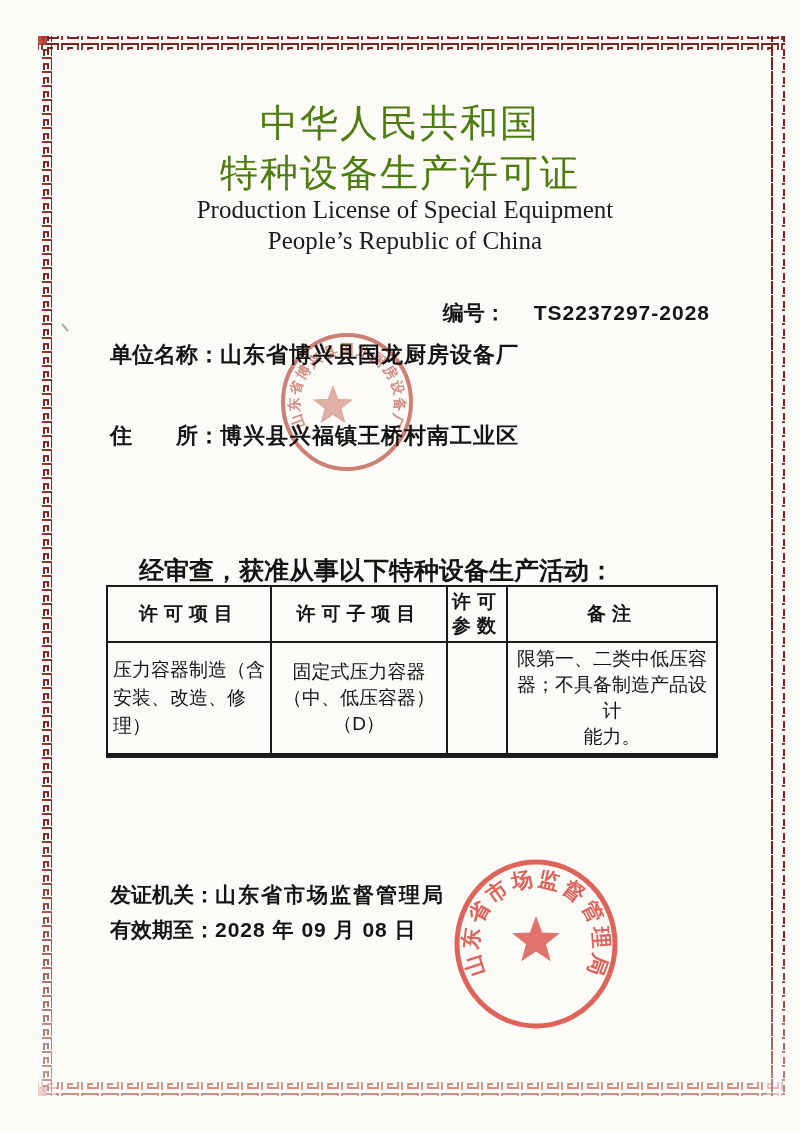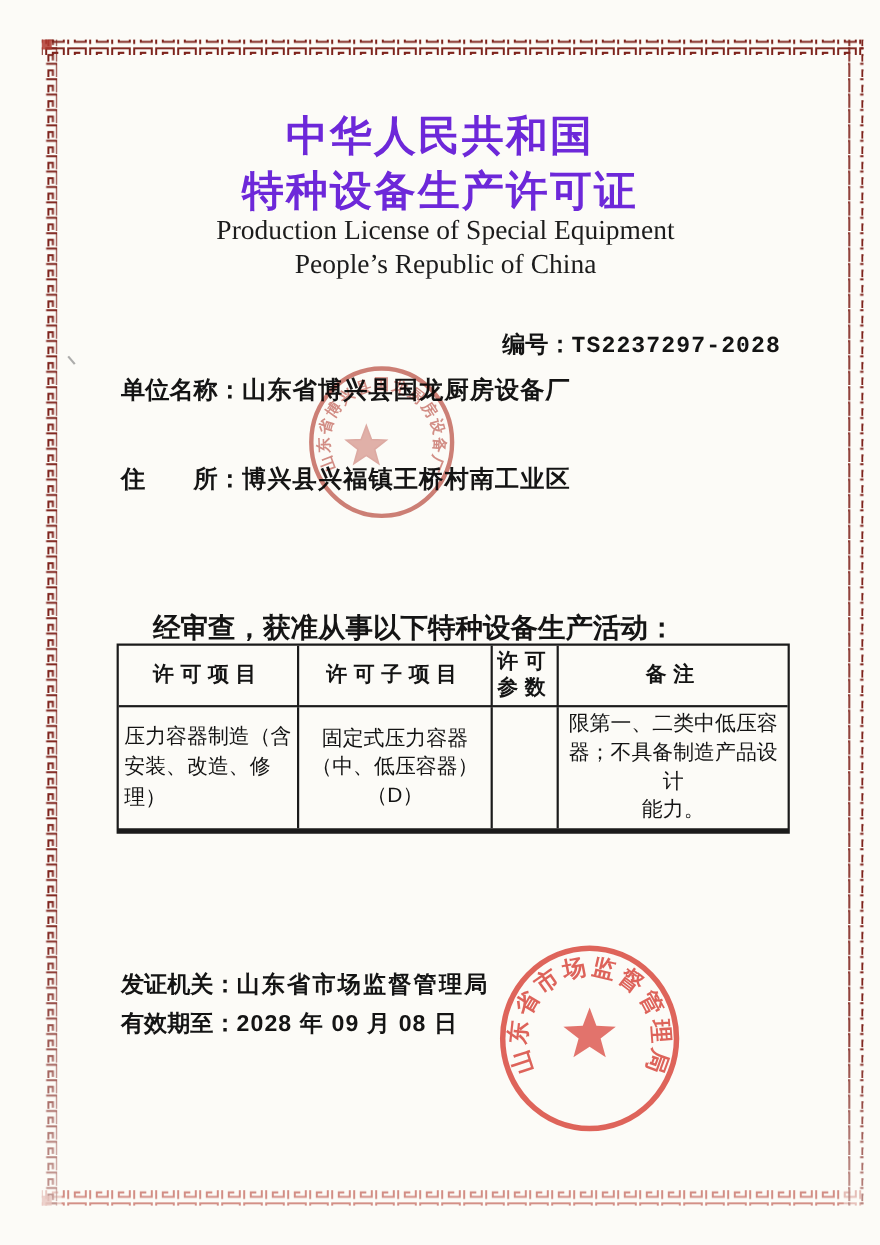--- a/index.html
+++ b/index.html
@@ -7,31 +7,31 @@
     width:800px;height:1132px;position:relative;overflow:hidden;
     background:#fcfbf7;
     font-family:"Liberation Sans","DejaVu Sans",sans-serif;
     color:#141414;
   }
   .abs{position:absolute;}
   
   .textlayer{position:absolute;inset:0;z-index:2;}
   .title-cn{
     left:0;width:800px;text-align:center;
-    color:#6d28d9;font-weight:bold;font-size:38px;letter-spacing:2px;
+    color:#4d7c0f;font-weight:normal;font-size:38px;letter-spacing:2px;
   }
   .title-en{
     left:0;width:810px;text-align:center;
     font-family:"Liberation Serif","DejaVu Serif",serif;
     font-size:25px;color:#1c1c1c;
   }
   .license-line{top:299px;right:90px;font-size:21px;}
   .license-line .num{
-    font-family:Liberation Mono, monospace;
-    font-size:21px;letter-spacing:1px;font-weight:bold;
+    font-family:Liberation Sans, sans-serif;
+    font-size:21px;letter-spacing:1px;font-weight:bold;margin-left:28px;
   }
   .info-line{left:110px;font-size:22px;white-space:nowrap;}
   .info-line .lbl{font-weight:700;}
   .info-line .val{font-weight:700;letter-spacing:1px;}
   .intro-line{left:139px;top:554px;font-size:25px;font-weight:600;}
   
   .permit-table{
     left:106px;top:585px;width:612px;height:173px;
     box-sizing:border-box;
     border:2px solid #1b1b1b;border-bottom-width:5px;

